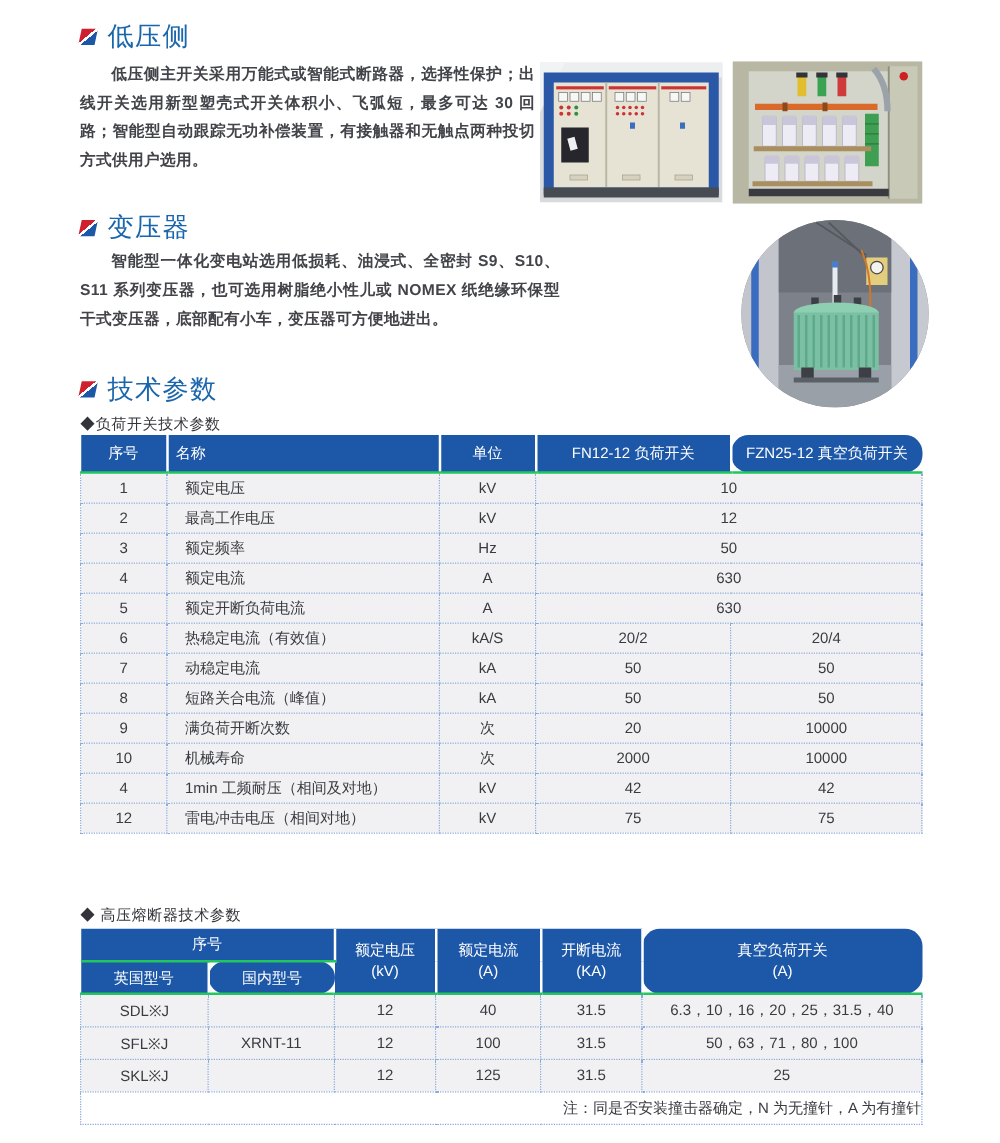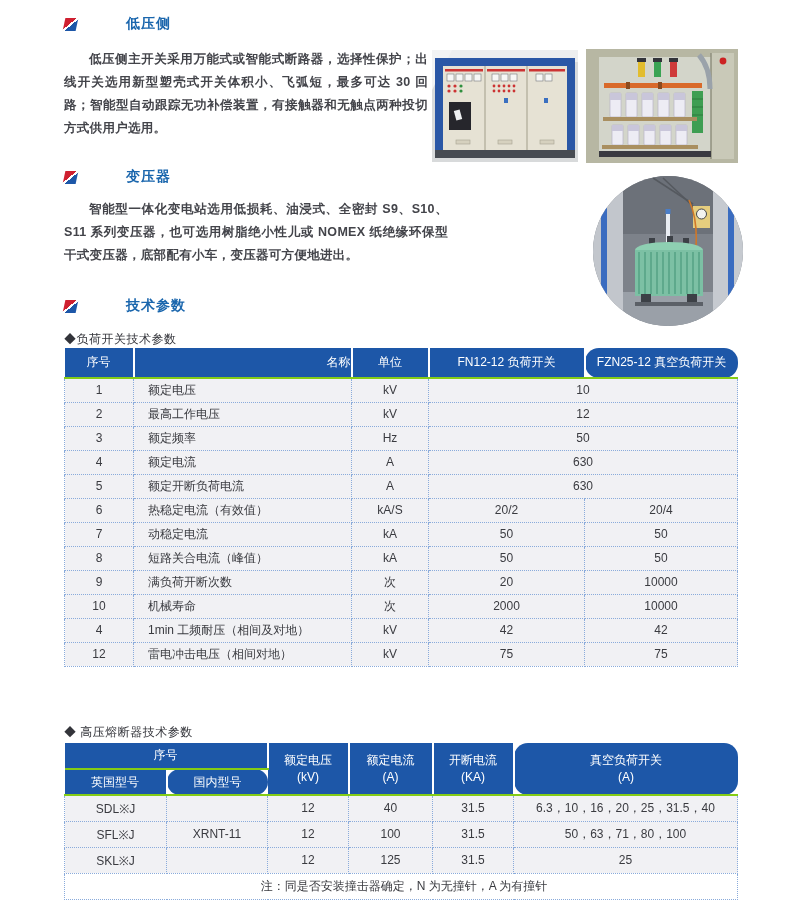--- a/index.html
+++ b/index.html
@@ -10,37 +10,37 @@
     --icon_red:#cf2030;
     --text:#43444a;
   }
   *{box-sizing:border-box;margin:0;padding:0;}
   body{background:#fff;font-family:"Liberation Sans", sans-serif;}
   .page{position:relative;width:800px;height:914px;background:#fff;overflow:hidden;}
 
   .section-head{position:absolute;display:flex;align-items:center;gap:9px;}
   .sec-icon{width:13px;height:13px;transform:skewX(-12deg);
     background:linear-gradient(135deg,var(--icon_red) 44%,#fff 44%,#fff 56%,var(--header_blue) 56%);}
-  .sec-title{color:var(--title_blue);font-size:14px;font-weight:bold;letter-spacing:1px;margin-left:40px;}
+  .sec-title{color:var(--title_blue);font-size:21px;font-weight:normal;letter-spacing:1px;}
 
   .para{position:absolute;font-size:12.5px;line-height:1.85;color:var(--text);
     text-indent:2em;text-align:justify;letter-spacing:.3px;font-weight:bold;}
 
   .subtitle{position:absolute;font-size:12px;color:#33343a;letter-spacing:.5px;}
 
   table{border-collapse:collapse;table-layout:fixed;font-size:12px;position:absolute;left:64px;}
   th{background:var(--header_blue);color:#fff;font-weight:normal;height:30px;
-     border-right:2px solid #fff;border-bottom:2px solid #84cc16;text-align:center;
+     border-right:2px solid #fff;border-bottom:2px solid #22c55e;text-align:center;
      white-space:pre-line;line-height:1.35;}
   th:last-child{border-right:none;border-radius:14px;}
   td{background:var(--row_bg);border:1px dotted var(--dotted);height:24px;
      text-align:center;color:#3a3b40;}
   td.name-cell{text-align:left;padding-left:14px;}
-  td.note-cell{background:#fff;text-align:center;padding-left:6px;height:23px;color:#3a3b40;}
-  th.name-head{text-align:right;padding-left:18px;}
+  td.note-cell{background:#fff;text-align:right;padding-left:6px;height:23px;color:#3a3b40;}
+  th.name-head{text-align:left;padding-left:6px;}
   .fuse-table th{height:26px;}
   .fuse-table td{height:26px;}
 
   .photo{position:absolute;display:block;}
 </style>
 </head>
 <body>
 
 <div class="page">
 

